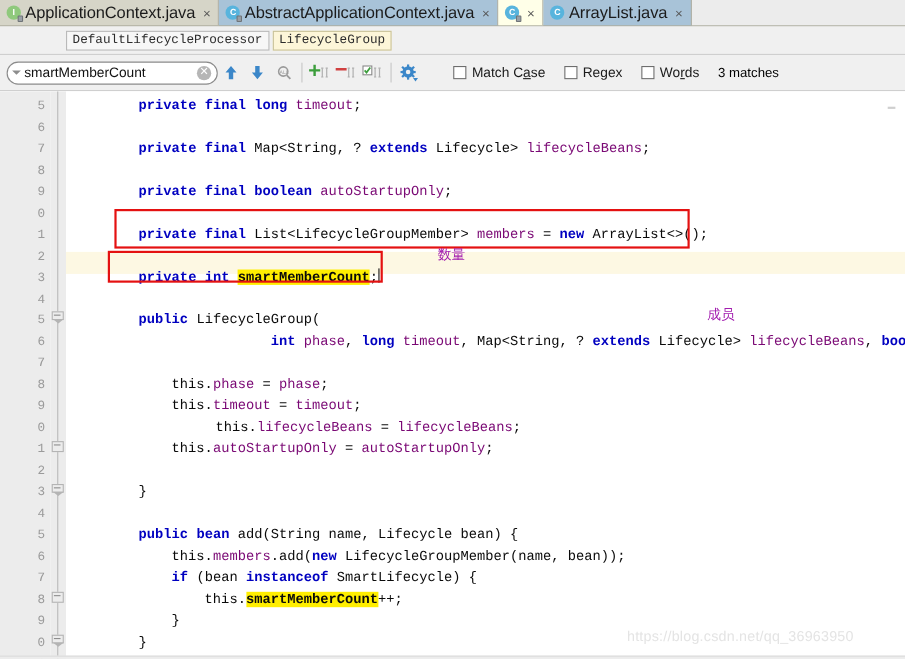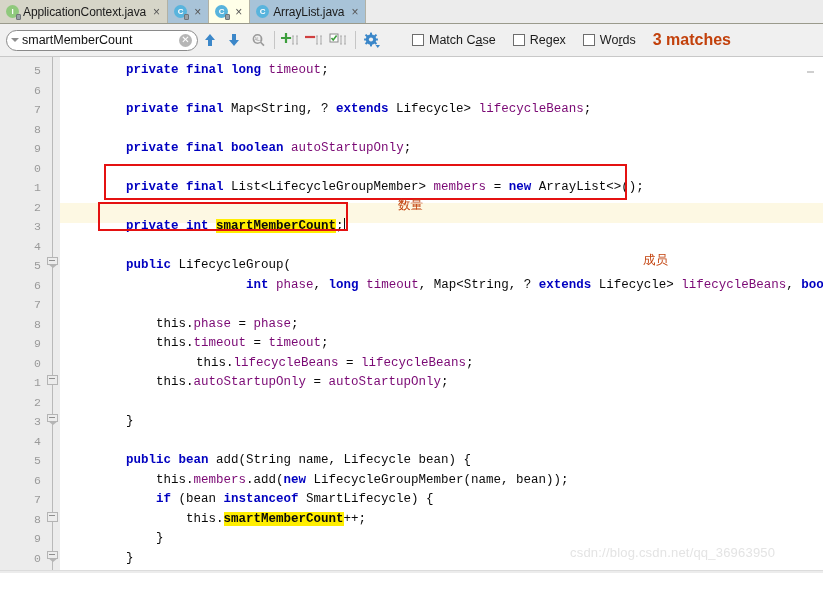--- a/index.html
+++ b/index.html
@@ -24,21 +24,21 @@
     display: flex; align-items: center; gap: 4px;
     padding: 0 7px 0 6px;
     border-right: 1px solid #b2b1a4;
     color: #1b1b1b;
     white-space: nowrap;
     position: relative;
   }
   .tab.inactive      { background: #d6d5c8; }
   .tab.inactive-blue { background: #a8c3d8; }
   .tab.active        { background: #ffffe8; }
-  .tab .tname { font-size: 12px; letter-spacing: -0.1px; }
+  .tab .tname { font-size: 15px; letter-spacing: -0.1px; }
   .tab .tclose {
     font-size: 12px; color: #555; margin-left: 3px;
     line-height: 1; cursor: pointer;
   }
   .tab-filler { flex: 1; background: #ececec; border-bottom: 0; }
 
   
   .ficon {
     width: 13px; height: 13px; border-radius: 50%;
     display: inline-flex; align-items: center; justify-content: center;
@@ -109,21 +109,21 @@
   .cbwrap {
     display: flex; align-items: center; gap: 5px;
     margin-right: 17px; font-size: 12.5px; color: #1a1a1a;
     cursor: pointer; flex: 0 0 auto;
   }
   .cbox {
     width: 12px; height: 12px; border: 1px solid #6d6d6d;
     background: #fff; flex: 0 0 auto;
   }
   .matches {
-    font-size: 16px; font-weight: bold; color: #c2410c;
+    font-size: 12px; font-weight: normal; color: #000000;
     white-space: nowrap;
   }
   .mn { text-decoration: underline; }
 
   
   .editor {
     position: relative;
     height: 516px;
     background: #fff;
     overflow: hidden;
@@ -190,21 +190,21 @@
   .foldw.flat .body { height: 10px; }
 
   
   .redbox {
     position: absolute; border: 2px solid #e41111;
     pointer-events: none;
   }
   .zh {
     position: absolute;
     font-family: Liberation Sans, sans-serif;
-    font-size: 12.5px; color: #c2410c;
+    font-size: 12.5px; color: #a21caf;
     white-space: nowrap;
   }
   .watermark {
     position: absolute;
     font-size: 13px; color: #e4e4e4;
     white-space: nowrap; letter-spacing: 0.2px;
   }
   .rmarker {
     position: absolute; right: 9px; top: 14px;
     width: 7px; height: 2px; background: #cfcfcf;
@@ -228,20 +228,21 @@
       </span>
       <span class="tname">ApplicationContext.java</span>
       <span class="tclose">×</span>
     </div>
 
     <div class="tab inactive-blue">
       <span class="ficon cls">
         <span>C</span>
           <span class="lockdot"></span>
       </span>
+      <span class="tname">AbstractApplicationContext.java</span>
       <span class="tclose">×</span>
     </div>
 
     <div class="tab active">
       <span class="ficon cls">
         <span>C</span>
           <span class="lockdot"></span>
       </span>
       <span class="tclose">×</span>
     </div>
@@ -250,20 +251,24 @@
       <span class="ficon cls">
         <span>C</span>
       </span>
       <span class="tname">ArrayList.java</span>
       <span class="tclose">×</span>
     </div>
 
     <div class="tab-filler"></div>
   </div>
 
+  <div class="crumbbar">
+    <span class="crumb">DefaultLifecycleProcessor</span>
+    <span class="crumb hl">LifecycleGroup</span>
+  </div>
 
   <div class="findbar">
 
     <div class="searchwrap">
       <span class="caretdn"></span>
       <input type="text" value="smartMemberCount" placeholder="Search" style="">
       <span class="clearbtn">✕</span>
     </div>
 
     <div class="tbtn">
@@ -437,19 +442,19 @@
           <div class="codeline" style="top: 491.5px;">        }</div>
           <div class="codeline" style="top: 511px;"></div>
         </div>
 
       <div class="redbox" style="left:44px; top:107px; width:523px; height:36px;"></div>
       <div class="redbox" style="left:38px; top:145px; width:250px; height:29px;"></div>
 
       <div class="zh" style="left:583px; top:195px">成员</div>
       <div class="zh" style="left:338px; top:140px">数量</div>
 
-      <div class="watermark" style="left:510px; top:488px">csdn://blog.csdn.net/qq_36963950</div>
+      <div class="watermark" style="left:510px; top:488px">https://blog.csdn.net/qq_36963950</div>
       <div class="rmarker"></div>
     </div>
 
     <div class="bottombar"></div>
   </div>
 </div>
 
 </body></html>

